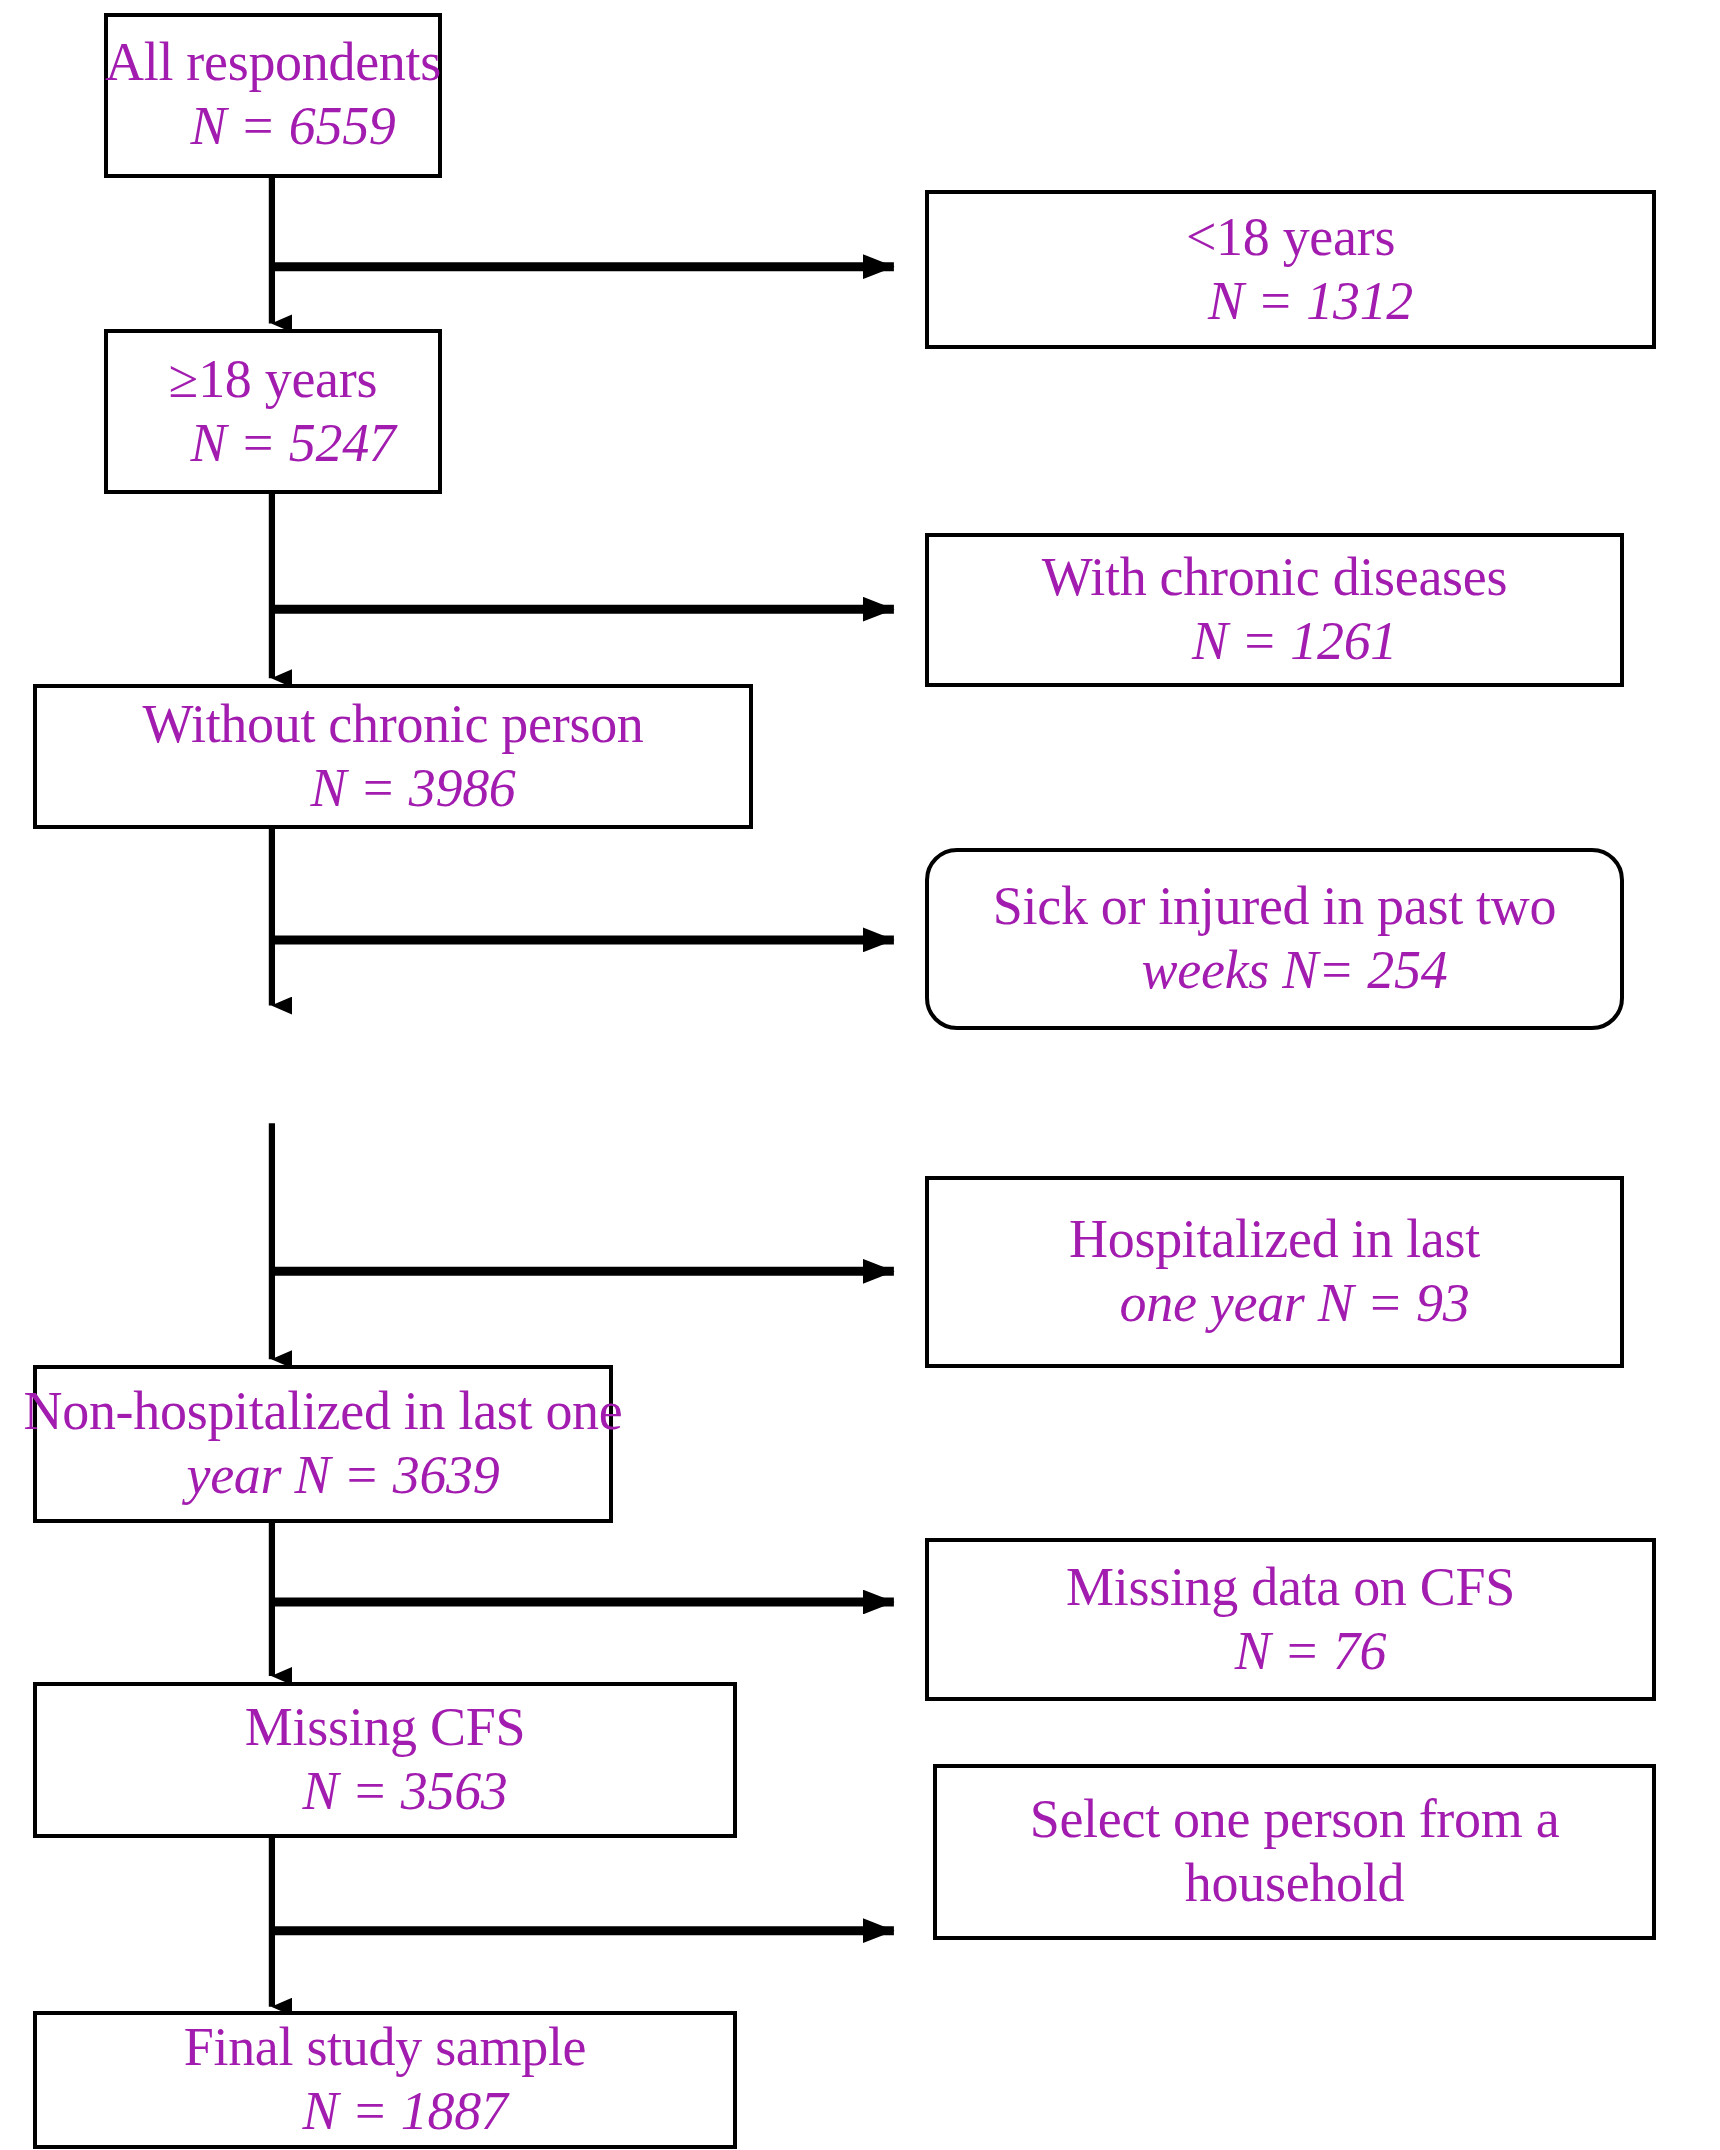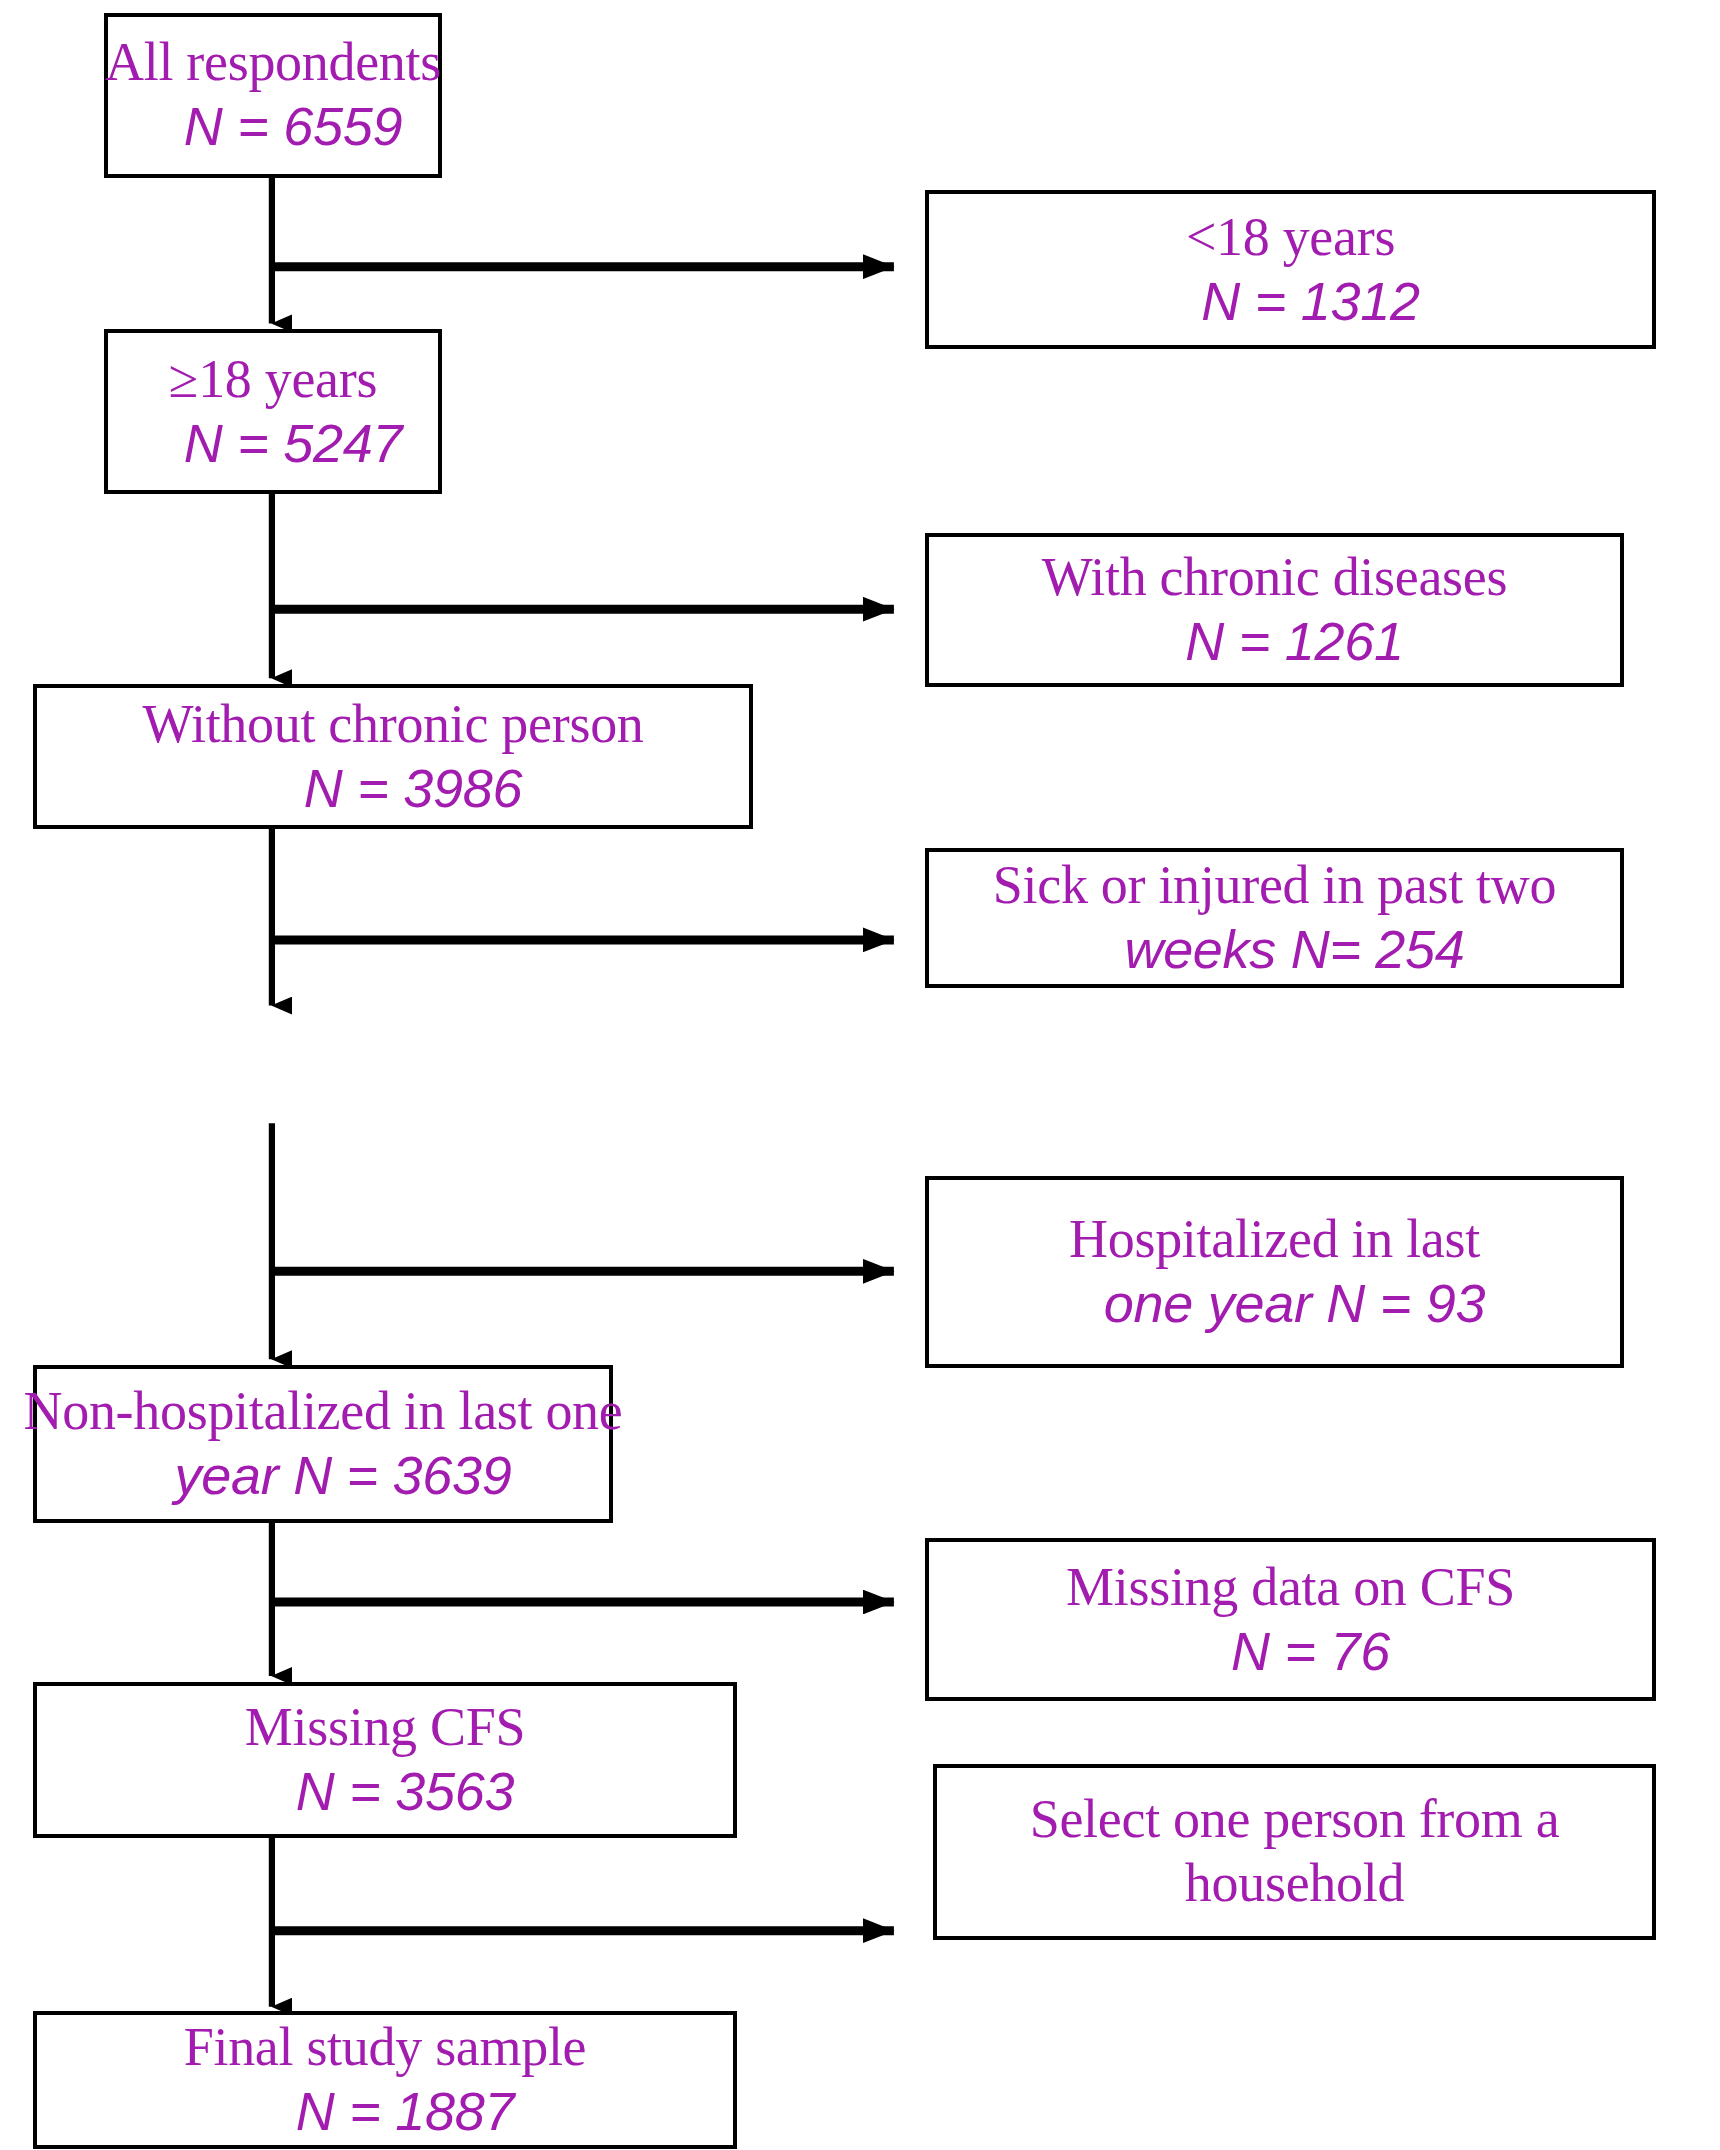--- a/index.html
+++ b/index.html
@@ -31,21 +31,21 @@
     letter-spacing: -0.3px;
     z-index: 5;
   }
   .node .line {
     display: block;
     white-space: nowrap;
   }
   .n-big { font-size: 54px; }
   em, .ital {
     font-style: italic;
-    font-family: Liberation Sans, sans-serif;
+    font-family: Liberation Serif, serif;
     margin-left: 40px;
   }
   svg#wires {
     position: absolute;
     left: 0;
     top: 0;
     width: 1720px;
     height: 2151px;
     z-index: 1;
     pointer-events: none;
@@ -144,21 +144,21 @@
   <div class="node n-big" style="left:925px; top:190px; width:731px; height:159px;">
     <span class="line">&lt;18 years</span>
     <span class="line ital"><i>N</i> = 1312</span>
   </div>
 
   <div class="node n-big" style="left:925px; top:533px; width:699px; height:154px;">
     <span class="line">With chronic diseases</span>
     <span class="line ital"><i>N</i> = 1261</span>
   </div>
 
-  <div class="node n-big" style="left:925px; top:848px; width:699px; height:140px;">
+  <div class="node n-big" style="left:925px; top:848px; width:699px; height:182px;border-radius:32px;">
     <span class="line">Sick or injured in past two</span>
     <span class="line ital">weeks <i>N</i>= 254</span>
   </div>
 
   <div class="node n-big" style="left:925px; top:1176px; width:699px; height:192px;">
     <span class="line">Hospitalized in last</span>
     <span class="line ital">one year <i>N</i> = 93</span>
   </div>
 
   <div class="node n-big" style="left:925px; top:1538px; width:731px; height:163px;">

